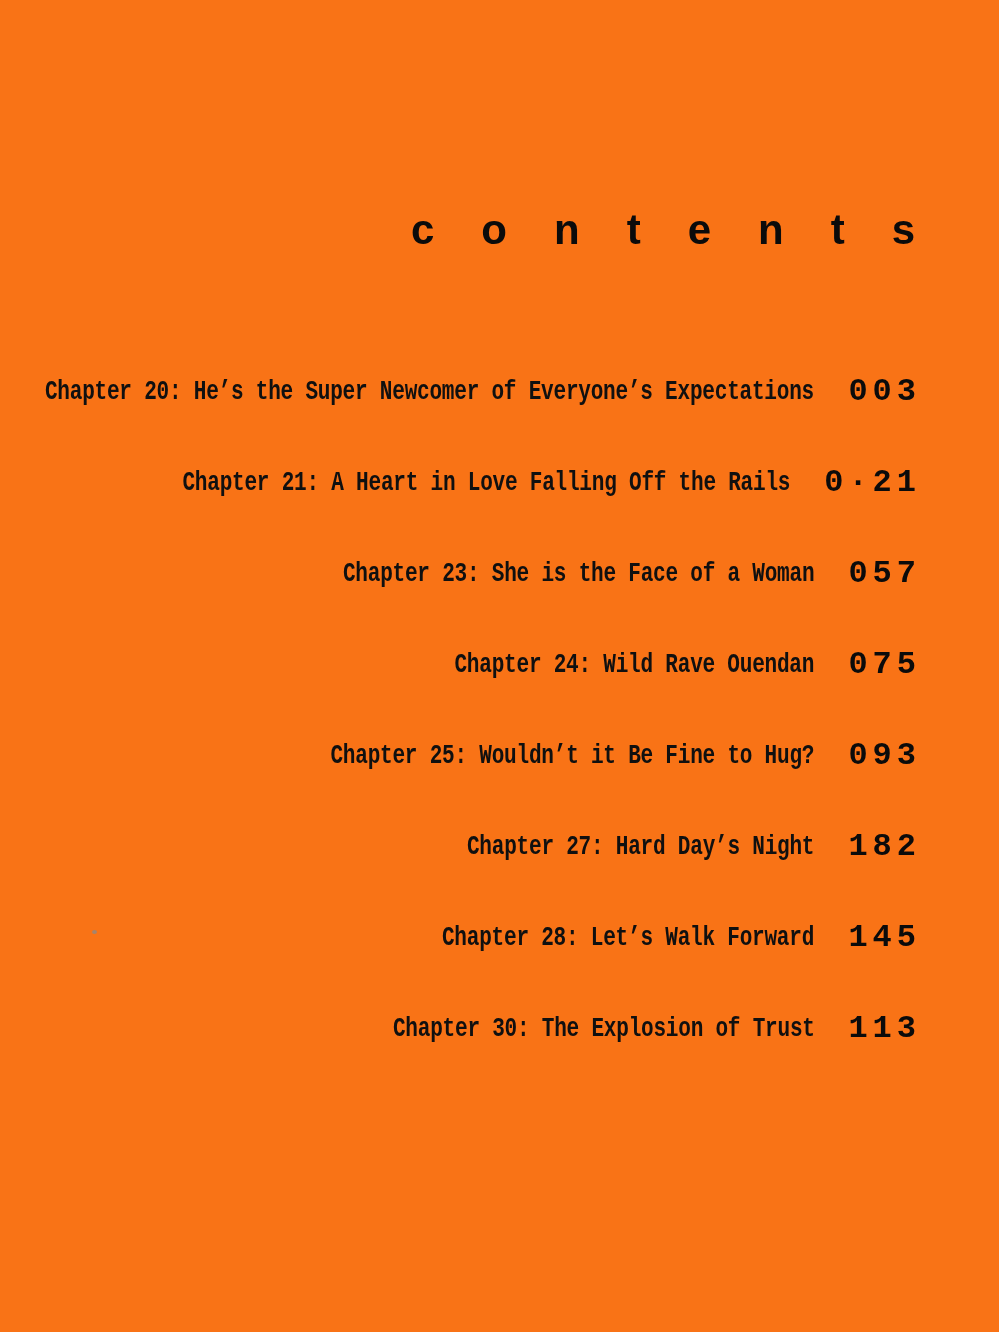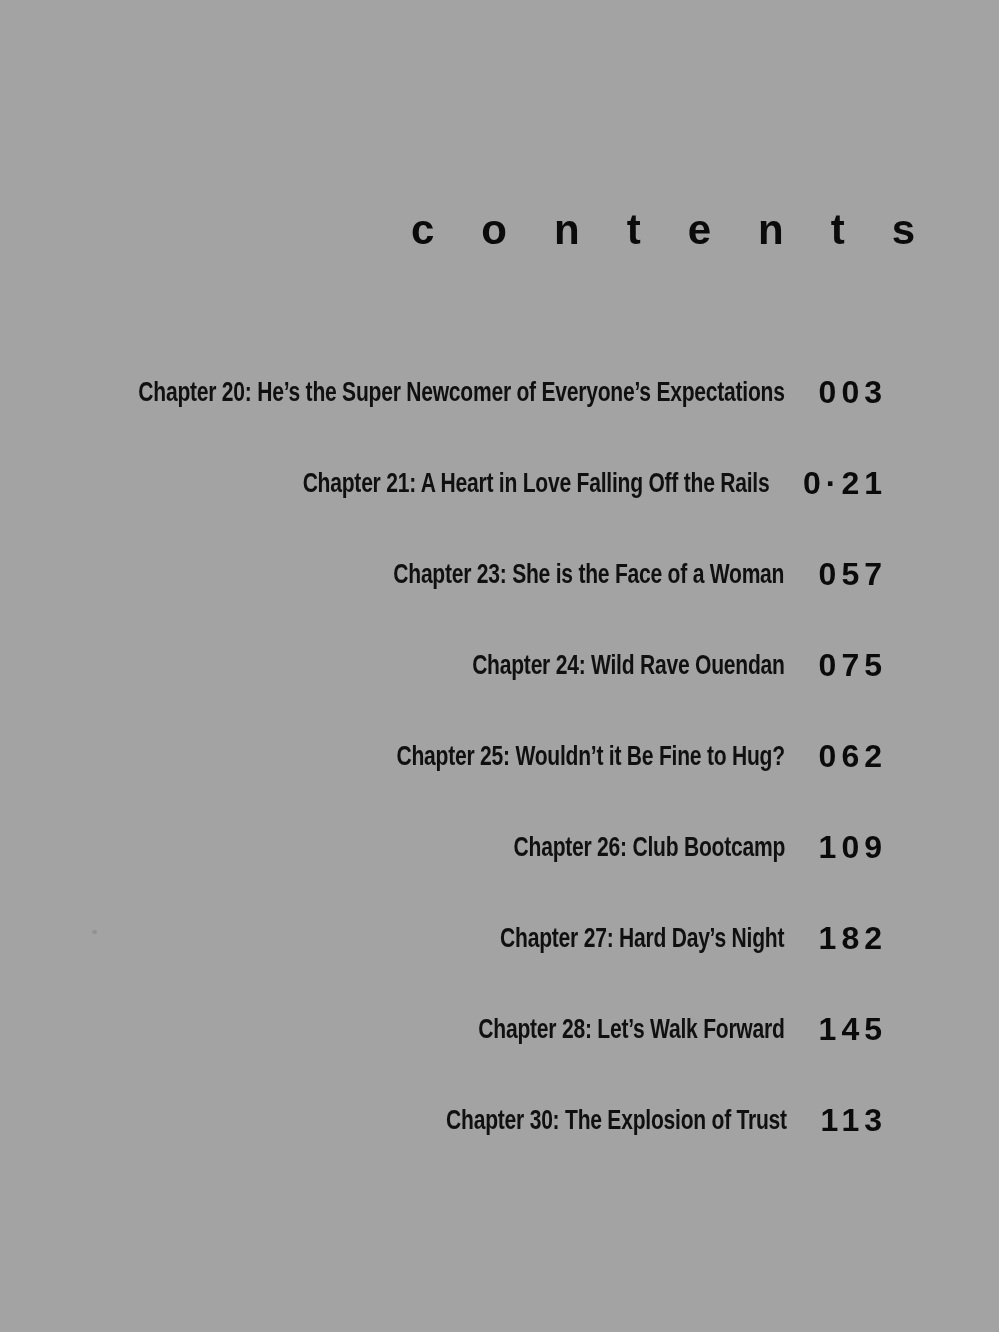--- a/index.html
+++ b/index.html
@@ -11,21 +11,21 @@
     width: 999px;
     height: 1332px;
     position: relative;
     overflow: hidden;
     font-family: "Liberation Sans", sans-serif;
     color: #111111;
   }
   .page {
     position: absolute;
     inset: 0;
-    background: #a3a3a3;
+    background: #f97316;
   }
   
   .heading {
     margin-top: 205px;
     line-height: 50px;
     font-size: 42px;
     font-weight: 700;
     letter-spacing: 47px;
     text-align: right;
     padding-right: 37px;
@@ -34,22 +34,23 @@
   }
   .toc {
     margin-top: 117px;
   }
   .row {
     display: flex;
     justify-content: flex-end;
     align-items: flex-start;
     line-height: 40px;
     margin-bottom: 51px;
-    padding-right: 112px;
+    padding-right: 78px;
     white-space: nowrap;
+    font-family: Liberation Mono, monospace;
   }
   .chapter-title {
     display: inline-block;
     font-size: 27px;
     font-weight: 700;
     letter-spacing: -0.3px;
     transform: scaleX(0.78);
     transform-origin: 100% 60%;
     color: #101010;
   }
@@ -97,27 +98,23 @@
       <span class="page-num">057</span>
     </div>
 
     <div class="row">
       <span class="chapter-title">Chapter 24: Wild Rave Ouendan</span>
       <span class="page-num">075</span>
     </div>
 
     <div class="row">
       <span class="chapter-title">Chapter 25: Wouldn’t it Be Fine to Hug?</span>
-      <span class="page-num">062</span>
+      <span class="page-num">093</span>
     </div>
 
-    <div class="row">
-      <span class="chapter-title">Chapter 26: Club Bootcamp</span>
-      <span class="page-num">109</span>
-    </div>
 
     <div class="row">
       <span class="chapter-title">Chapter 27: Hard Day’s Night</span>
       <span class="page-num">182</span>
     </div>
 
     <div class="row">
       <span class="chapter-title">Chapter 28: Let’s Walk Forward</span>
       <span class="page-num">145</span>
     </div>

